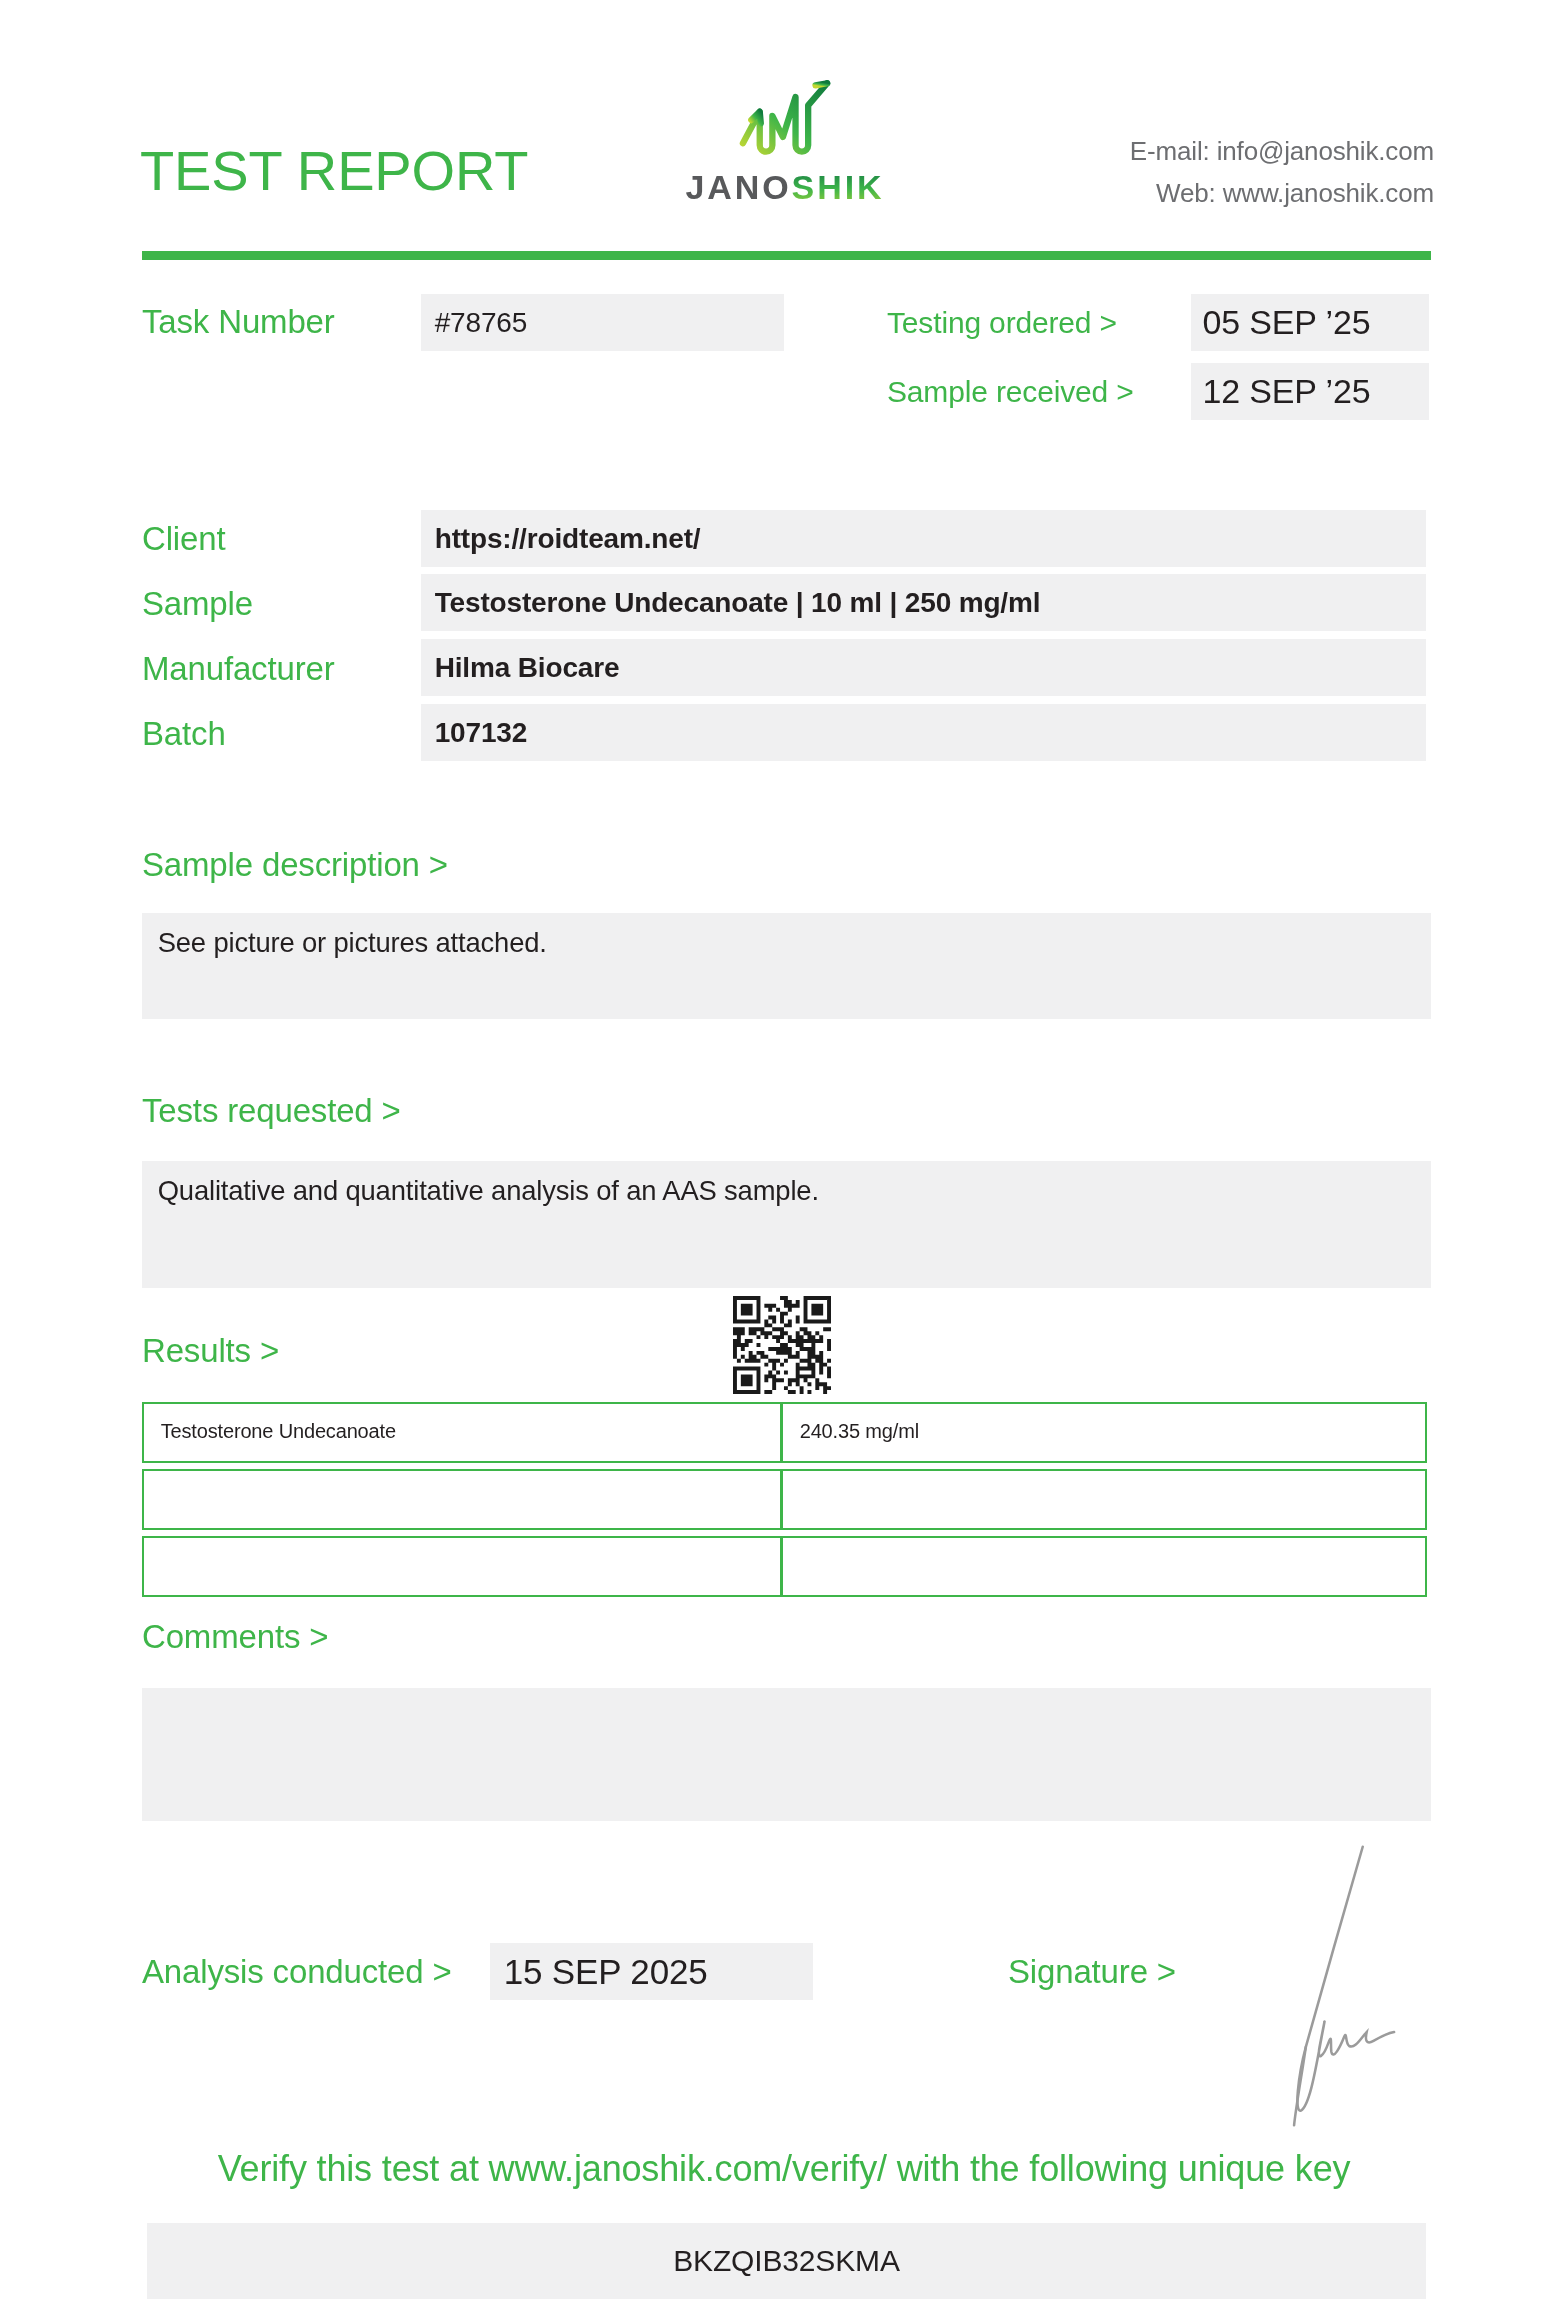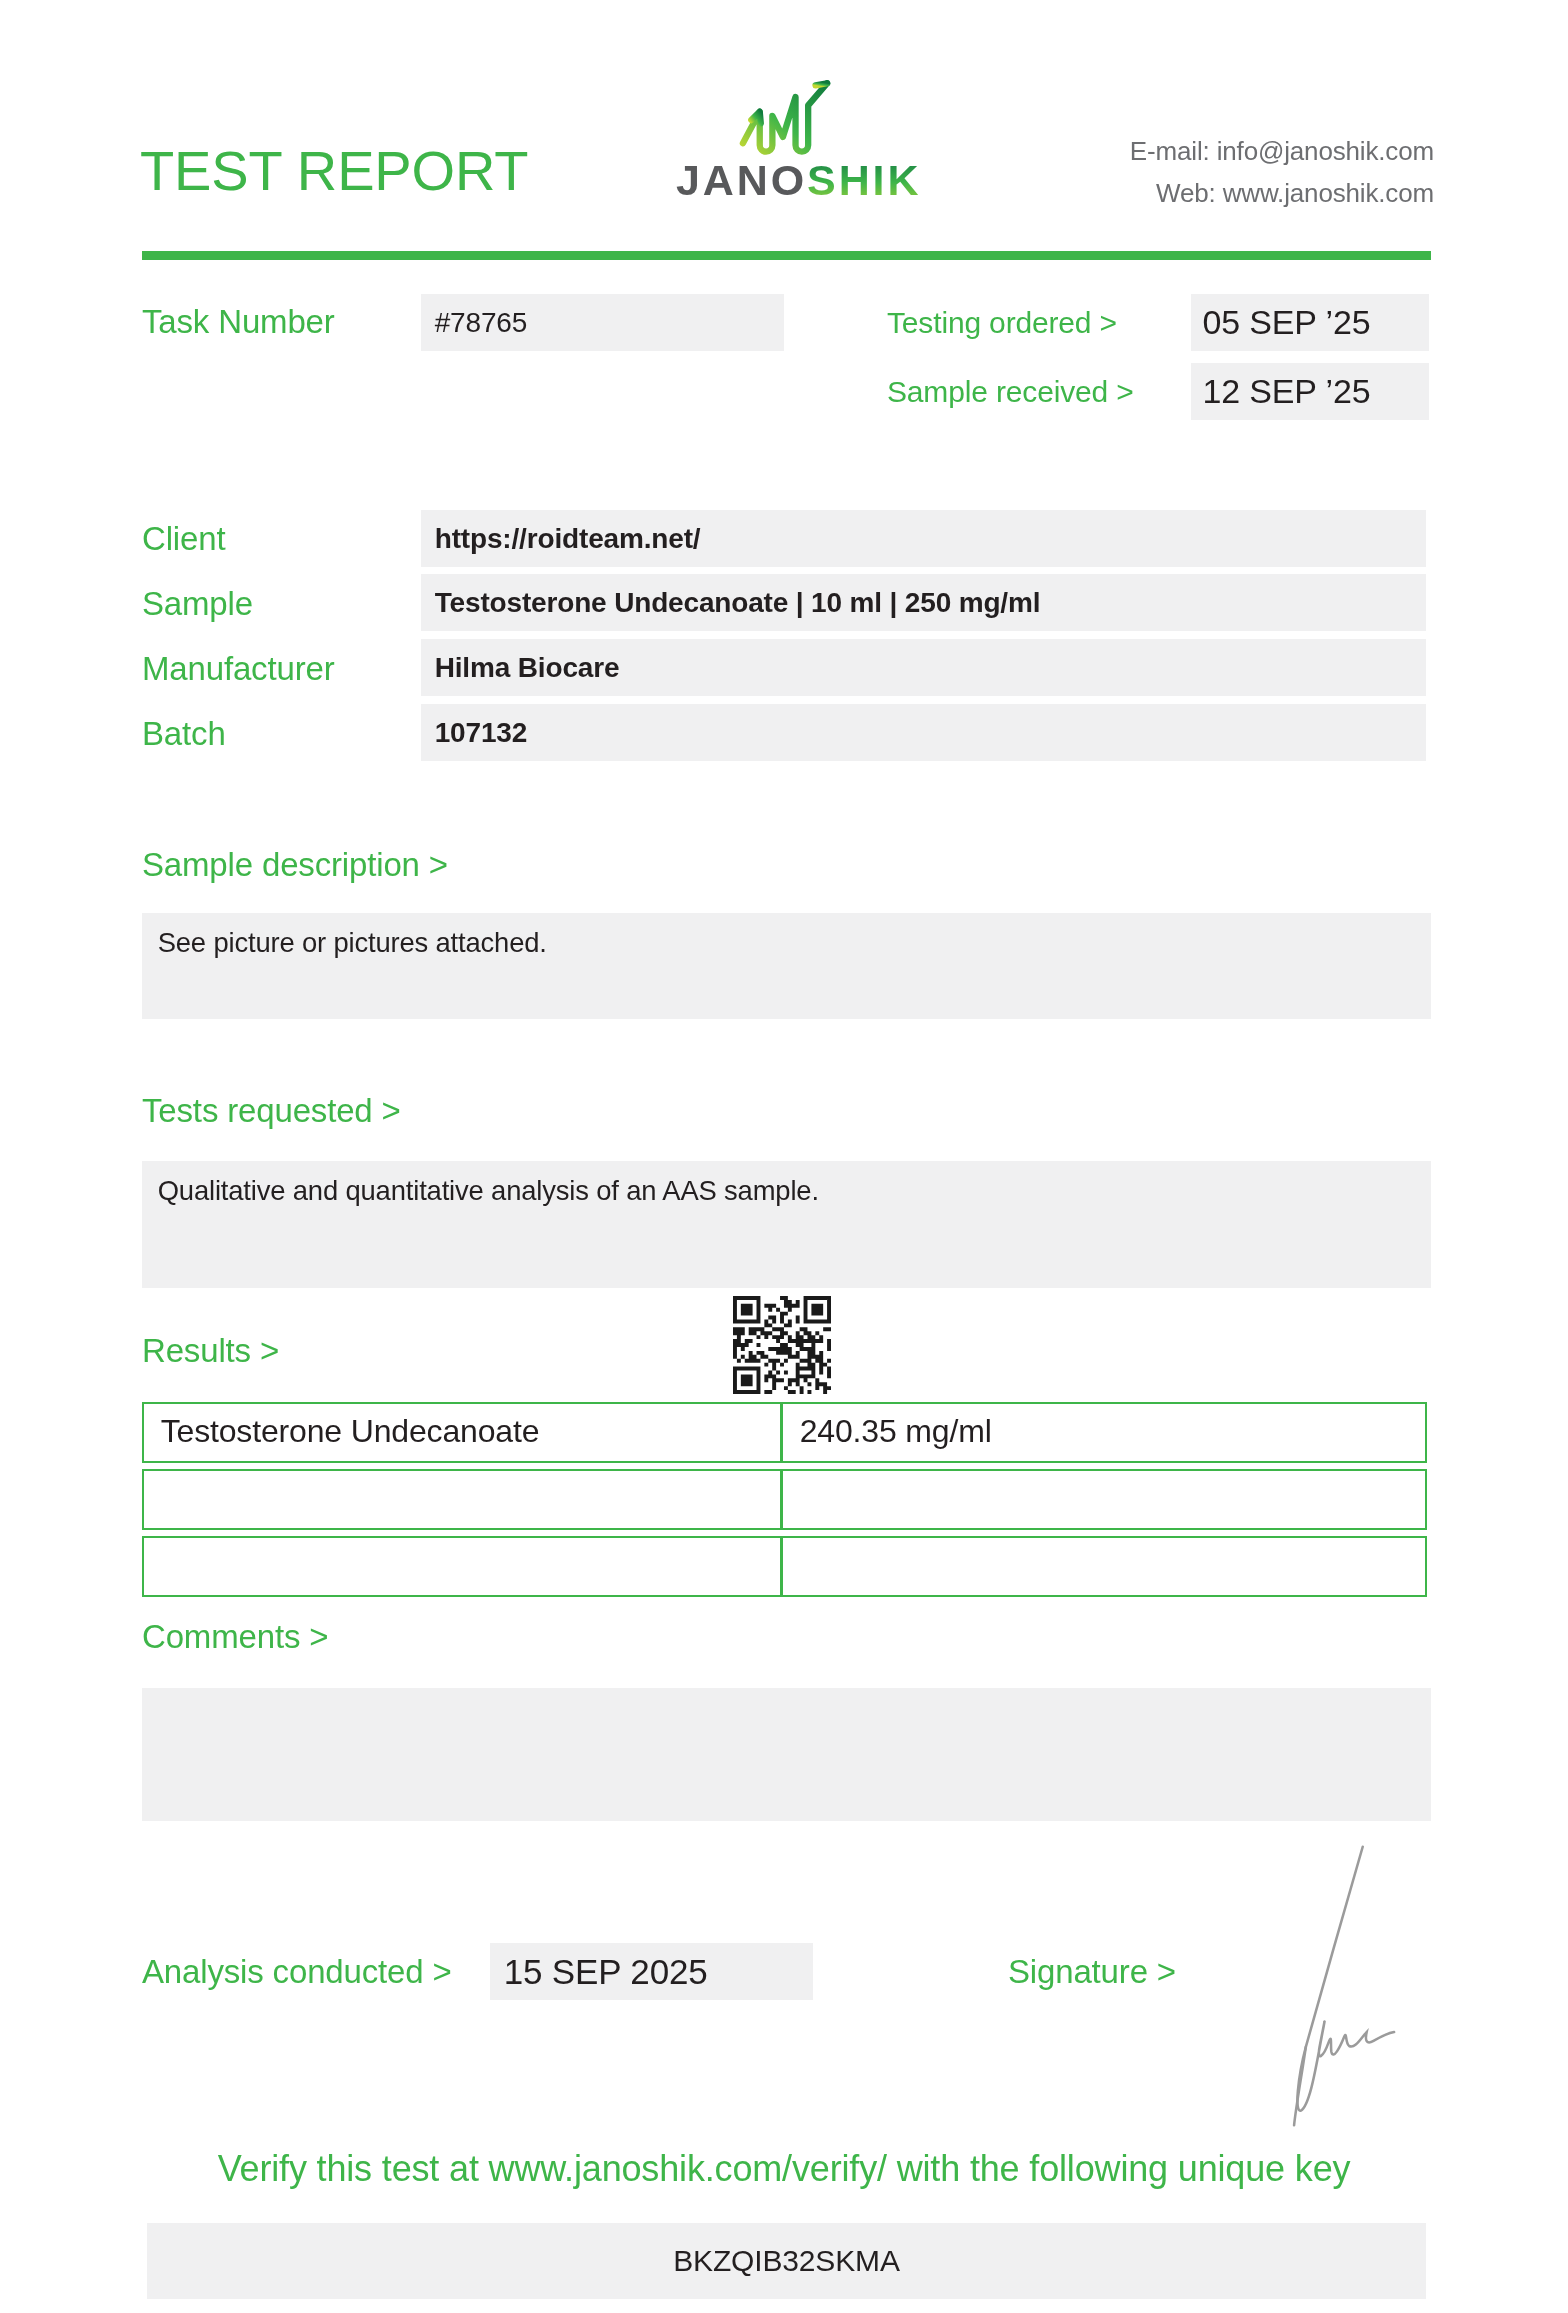--- a/index.html
+++ b/index.html
@@ -14,21 +14,21 @@
   .page{
     position:relative;width:1568px;height:2313px;background:#fff;
     font-family:"Liberation Sans",sans-serif;color:var(--dark);
     overflow:hidden;letter-spacing:-0.01em;
   }
   
   .title{position:absolute;left:140px;top:143px;font-size:56px;font-weight:400;
     color:var(--green);white-space:nowrap;line-height:1;}
   .logo{position:absolute;left:676px;top:78px;width:218px;text-align:center;}
   .logo svg{display:block;margin:0 auto;}
-  .logo-word{font-size:43px;font-weight:700;letter-spacing:2.9px;margin-top:1px;line-height:1;}
+  .logo-word{font-size:34px;font-weight:700;letter-spacing:2.9px;margin-top:12px;line-height:1;}
   .logo-word .gray{color:var(--logo-gray);}
   .logo-word .grn{
     color:#2f9e44;
     background:linear-gradient(180deg,#157a45 0%,#3eb549 55%,#b6d434 115%);
     -webkit-background-clip:text;background-clip:text;
     -webkit-text-fill-color:transparent;color:transparent;
   }
   .contact{position:absolute;right:134px;top:131px;text-align:right;
     font-size:26px;color:var(--muted);line-height:1.6;white-space:nowrap;}
   .rule{position:absolute;left:142px;top:251px;width:1289px;height:8.8px;background:var(--green);}
@@ -51,21 +51,21 @@
   
   .info-label{left:142px;}
   .info-box{left:421px;width:1005px;height:57px;font-weight:bold;}
   .info-box .val{line-height:57px;}
   
   .sec-box{position:absolute;left:142px;width:1289px;background:var(--box);}
   .sec-box .body{display:block;padding:13.7px 15.7px;font-size:27.4px;color:var(--dark);}
   
   .rtable{position:absolute;left:142px;top:1402px;width:1285px;}
   .rrow{display:flex;border:2.9px solid var(--green);height:61px;margin-bottom:5.9px;background:#fff;}
-  .rcell{padding-left:16.7px;font-size:32px;line-height:55px;white-space:nowrap;overflow:hidden;}
+  .rcell{padding-left:16.7px;font-size:20px;line-height:55px;white-space:nowrap;overflow:hidden;}
   .rcell.left{flex:0 0 639px;border-right:3.9px solid var(--green);}
   .rcell.right{flex:1;}
   
   .qr{position:absolute;left:733px;top:1296px;}
   .sig{position:absolute;left:1245px;top:1835px;}
   
   .analysis-box{left:490px;top:1943px;width:323px;height:57px;}
   .analysis-box .val{line-height:57px;font-size:35px;}
   .verify{position:absolute;left:0;top:2148px;width:1568px;text-align:center;
     color:var(--green);font-size:36px;white-space:nowrap;}

